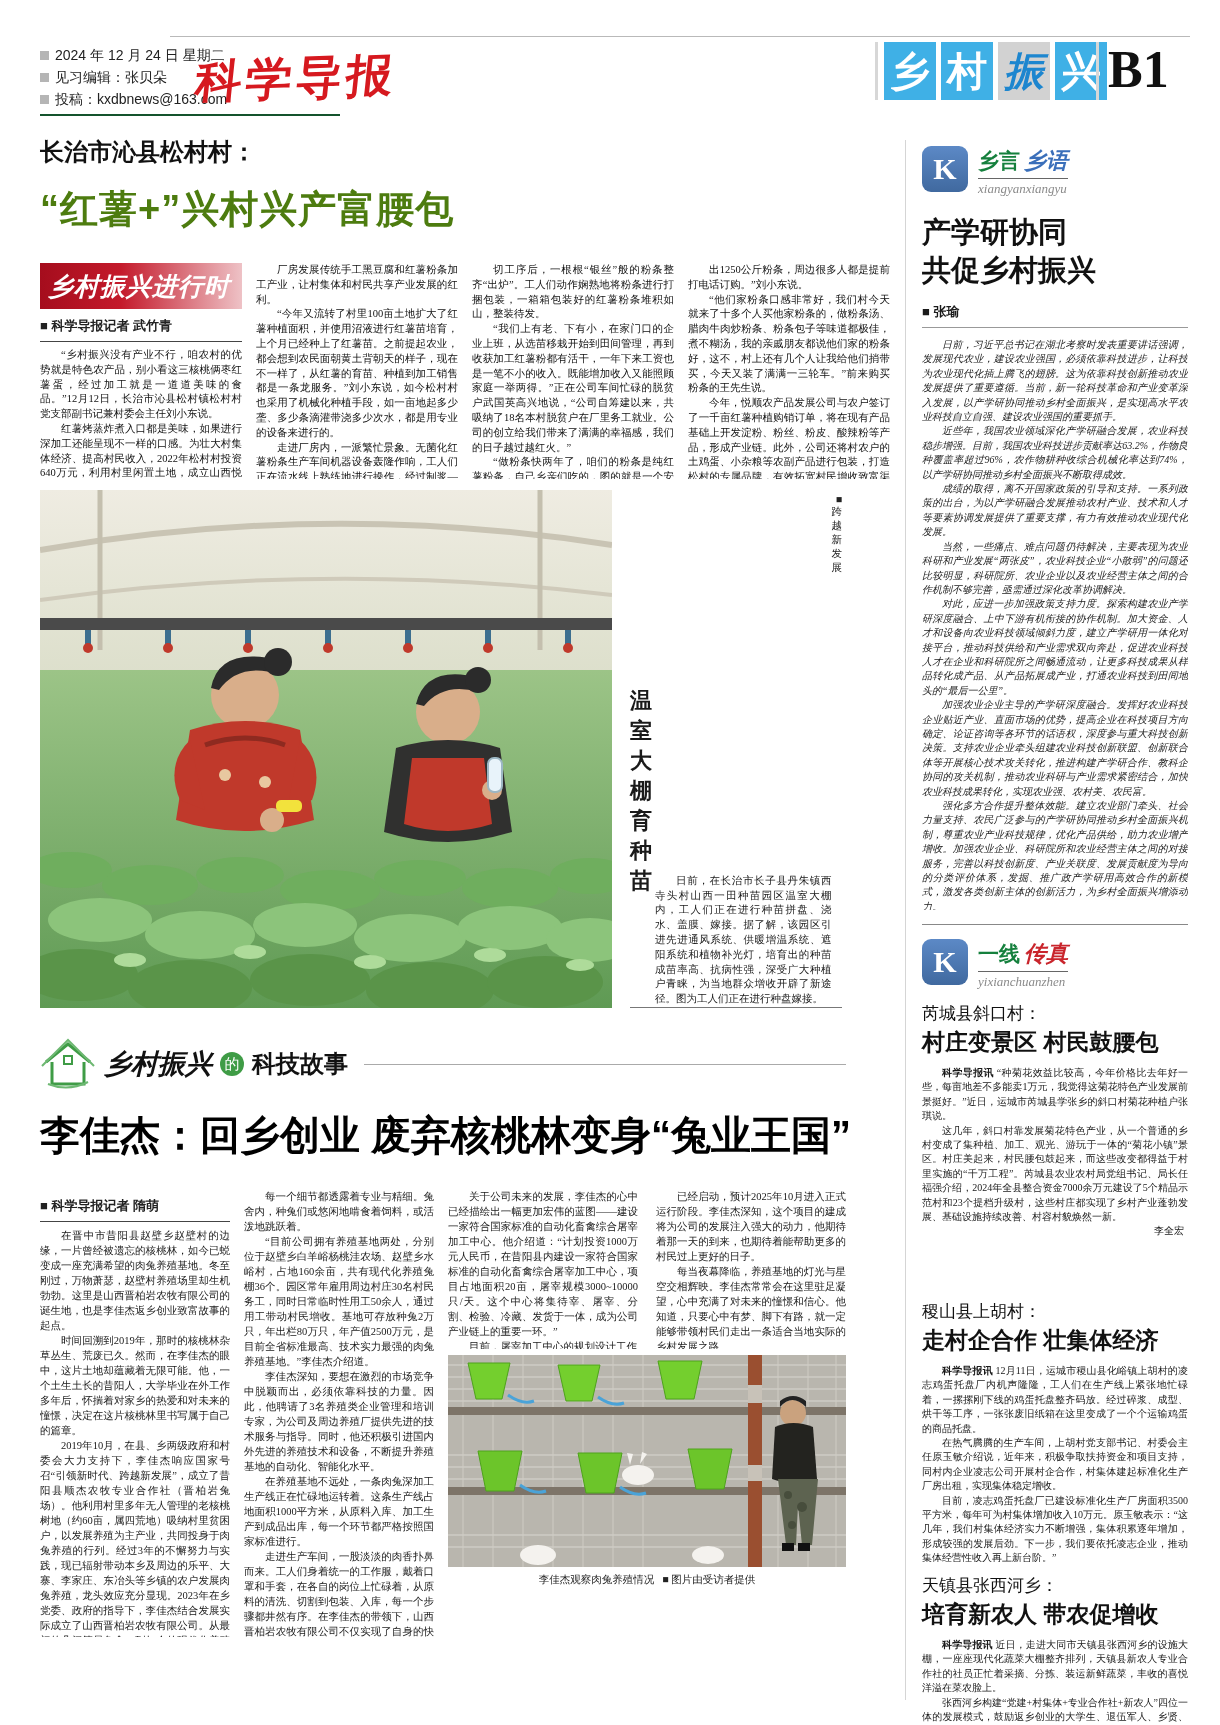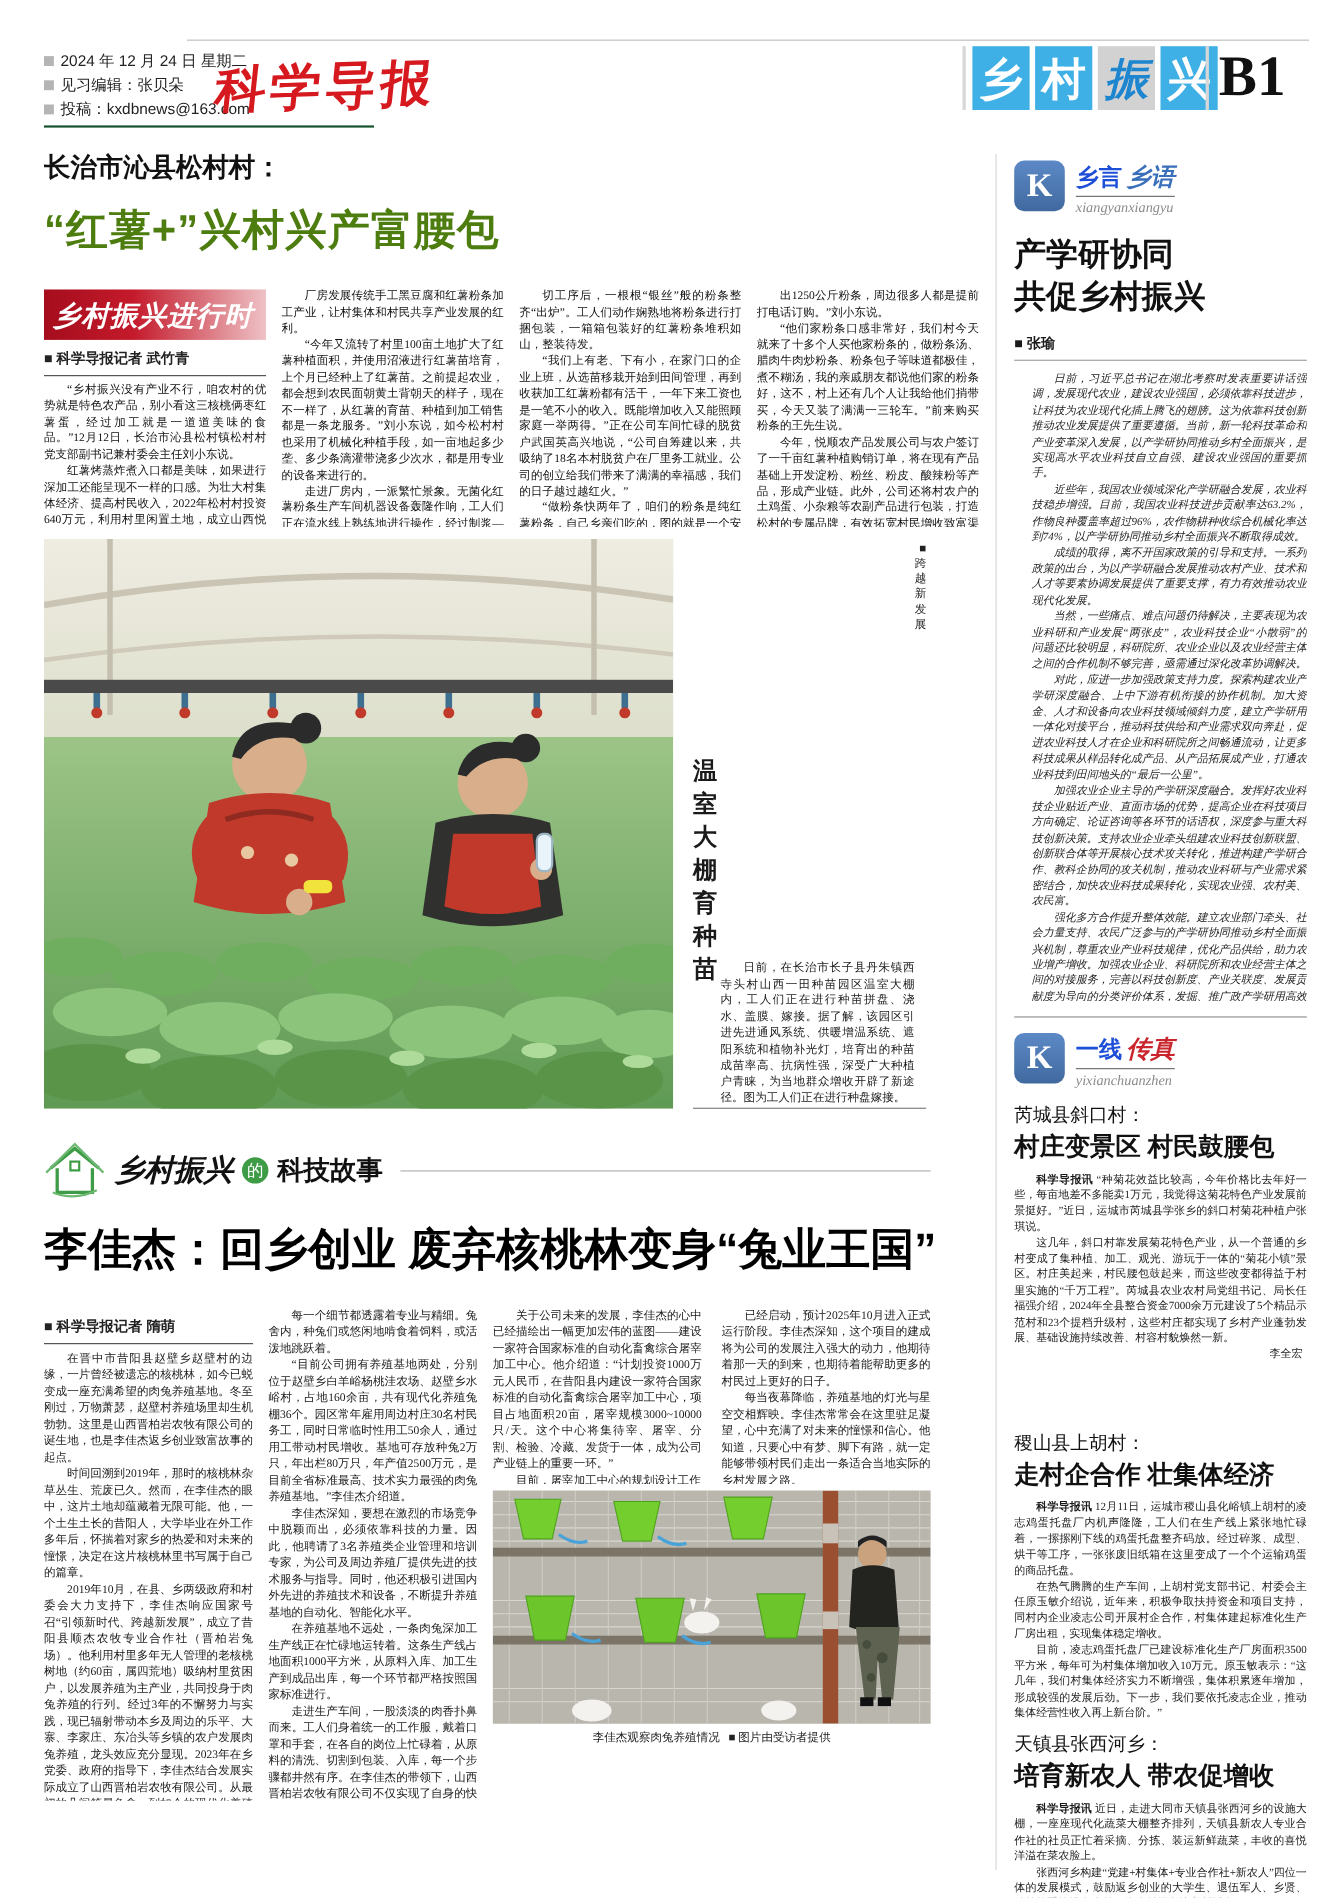--- a/index.html
+++ b/index.html
@@ -40,28 +40,28 @@
   .cap-block { margin-left:18px; width:212px; height:518px; display:flex; flex-direction:row; border-bottom:1px solid #777; }
   .cap-title { margin-top:196px; text-align:center; font-family:"Liberation Sans","DejaVu Sans",sans-serif; font-size:22px; font-weight:700; letter-spacing:3px; }
   .cap-text { margin-top:auto; font-size:10.5px; line-height:14.8px; text-align:justify; text-indent:2em; }
   .cap-credit { text-align:right; font-size:10.5px; margin:4px 0 8px 0; color:#222; }
 
   
   .sidebar { position:absolute; left:922px; top:146px; width:266px; }
   .logo-row { display:flex; gap:10px; align-items:flex-start; }
   .klogo { width:46px; height:46px; border-radius:9px; background:linear-gradient(180deg,#5c89c6,#40699f); color:#fff; font-family:"Liberation Serif","DejaVu Serif",serif; font-weight:900; font-size:30px; display:flex; align-items:center; justify-content:center; flex:0 0 auto; }
   .logo-words { border-bottom:1px solid #666; padding-bottom:2px; }
-  .logo-black { font-family:"Liberation Sans","DejaVu Sans",sans-serif; font-weight:700; font-size:21px; color:#1d4ed8; }
+  .logo-black { font-family:"Liberation Sans","DejaVu Sans",sans-serif; font-weight:700; font-size:21px; color:#15803d; }
   .logo-script { font-family:"Liberation Serif","DejaVu Serif",serif; font-weight:900; font-style:italic; font-size:22px; }
   .logo-script.blue { color:#3a6fba; } .logo-script.red { color:#c9252c; }
   .logo-pinyin { font-style:italic; color:#8a8a8a; font-size:13px; margin-top:2px; font-family:"Liberation Serif","DejaVu Serif",serif; }
   .op-title { margin-top:16px; font-family:"Liberation Sans","DejaVu Sans",sans-serif; font-size:29px; font-weight:700; line-height:38px; color:#111; }
   .op-byline { margin-top:14px; display:flex; gap:6px; align-items:center; font-family:"Liberation Sans","DejaVu Sans",sans-serif; font-size:13px; font-weight:700; border-bottom:1px solid #999; padding-bottom:6px; }
   .op-body { margin-top:10px; height:572px; overflow:hidden; }
-  .op-body p { text-indent:2em; font-size:10px; line-height:14.4px; text-align:justify; font-style:italic; color:#222;margin-left:16px; }
+  .op-body p { text-indent:2em; font-size:10px; line-height:14.4px; text-align:justify; font-style:italic; color:#222; }
   .sb-divider { margin-top:14px; height:1px; background:#888; width:100%; }
 
   
   .fl-article { margin-top:12px; }
   .fl-loc { font-family:"Liberation Sans","DejaVu Sans",sans-serif; font-size:17px; color:#111; }
   .fl-title { font-family:"Liberation Sans","DejaVu Sans",sans-serif; font-size:23px; font-weight:700; margin-top:2px; color:#111; }
   .fl-body { margin-top:8px; overflow:hidden; }
   .fl-body p { text-indent:2em; font-size:10px; line-height:14.4px; text-align:justify; }
   .fl-tag { font-weight:700; font-family:"Liberation Sans","DejaVu Sans",sans-serif; }
   .fl-sign { text-align:right; font-size:10px; padding-right:4px; }

